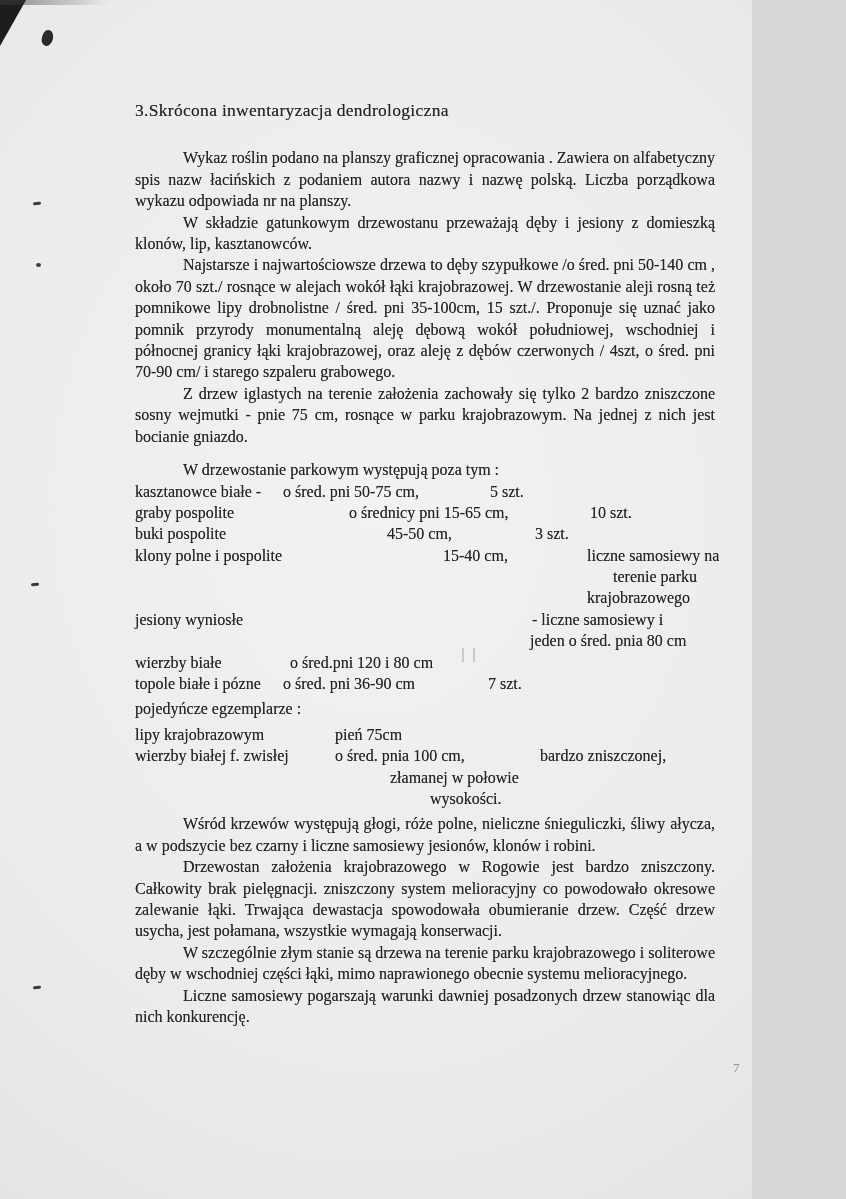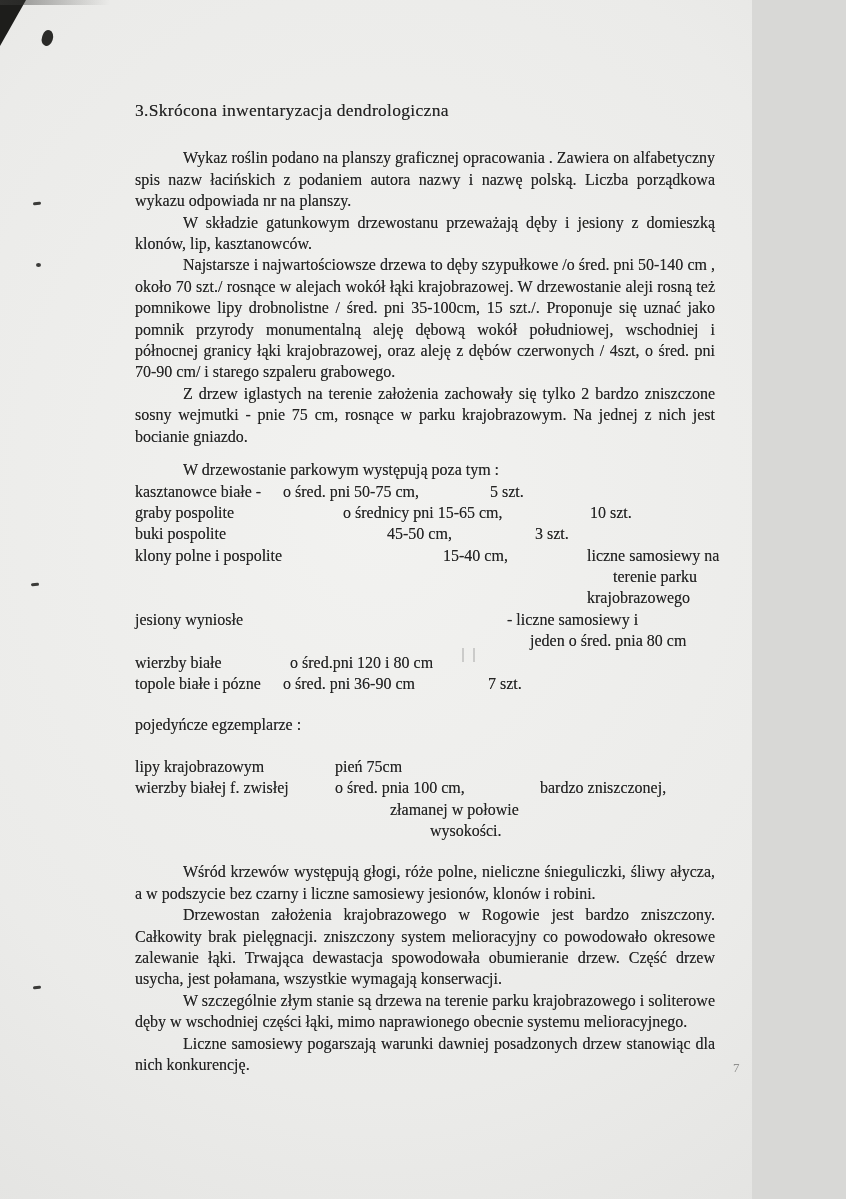--- a/index.html
+++ b/index.html
@@ -72,21 +72,21 @@
     font-weight: normal;
     letter-spacing: 0.3px;
     margin: 0 0 26px 0;
   }
   .para {
     margin: 0;
     text-align: justify;
     text-indent: 48px;
   }
   .gap-line { margin-top: 12px; }
-  .gap-half { margin-top: 20px; }
+  .gap-half { margin-top: 4px; }
   .no-indent { text-indent: 0; }
 
   .tbl { position: relative; }
   .row { position: relative; height: 21.4px; }
   .cell {
     position: absolute;
     top: 0;
     white-space: nowrap;
   }
 
@@ -126,42 +126,42 @@
     <p class="para gap-line">W drzewostanie parkowym występują poza tym :</p>
 
     <div class="tbl">
       <div class="row">
         <span class="cell" style="left:0">kasztanowce białe -</span>
         <span class="cell" style="left:148px">o śred. pni 50-75 cm,</span>
         <span class="cell" style="left:355px">5 szt.</span>
       </div>
       <div class="row">
         <span class="cell" style="left:0">graby pospolite</span>
-        <span class="cell" style="left:208px">o średnicy pni 15-65 cm,</span>
+        <span class="cell" style="left:214px">o średnicy pni 15-65 cm,</span>
         <span class="cell" style="left:455px">10 szt.</span>
       </div>
       <div class="row">
         <span class="cell" style="left:0">buki pospolite</span>
         <span class="cell" style="left:252px">45-50 cm,</span>
         <span class="cell" style="left:400px">3 szt.</span>
       </div>
       <div class="row">
         <span class="cell" style="left:0">klony polne i pospolite</span>
         <span class="cell" style="left:308px">15-40 cm,</span>
         <span class="cell" style="left:452px">liczne samosiewy na</span>
       </div>
       <div class="row">
         <span class="cell" style="left:478px">terenie parku</span>
       </div>
       <div class="row">
         <span class="cell" style="left:452px">krajobrazowego</span>
       </div>
       <div class="row">
         <span class="cell" style="left:0">jesiony wyniosłe</span>
-        <span class="cell" style="left:372px">- liczne samosiewy i</span>
+        <span class="cell" style="left:397px">- liczne samosiewy i</span>
       </div>
       <div class="row">
         <span class="cell" style="left:395px">jeden o śred. pnia 80 cm</span>
       </div>
       <div class="row">
         <span class="cell" style="left:0">wierzby białe</span>
         <span class="cell" style="left:155px">o śred.pni 120 i 80 cm</span>
       </div>
       <div class="row">
         <span class="cell" style="left:0">topole białe i pózne</span>

